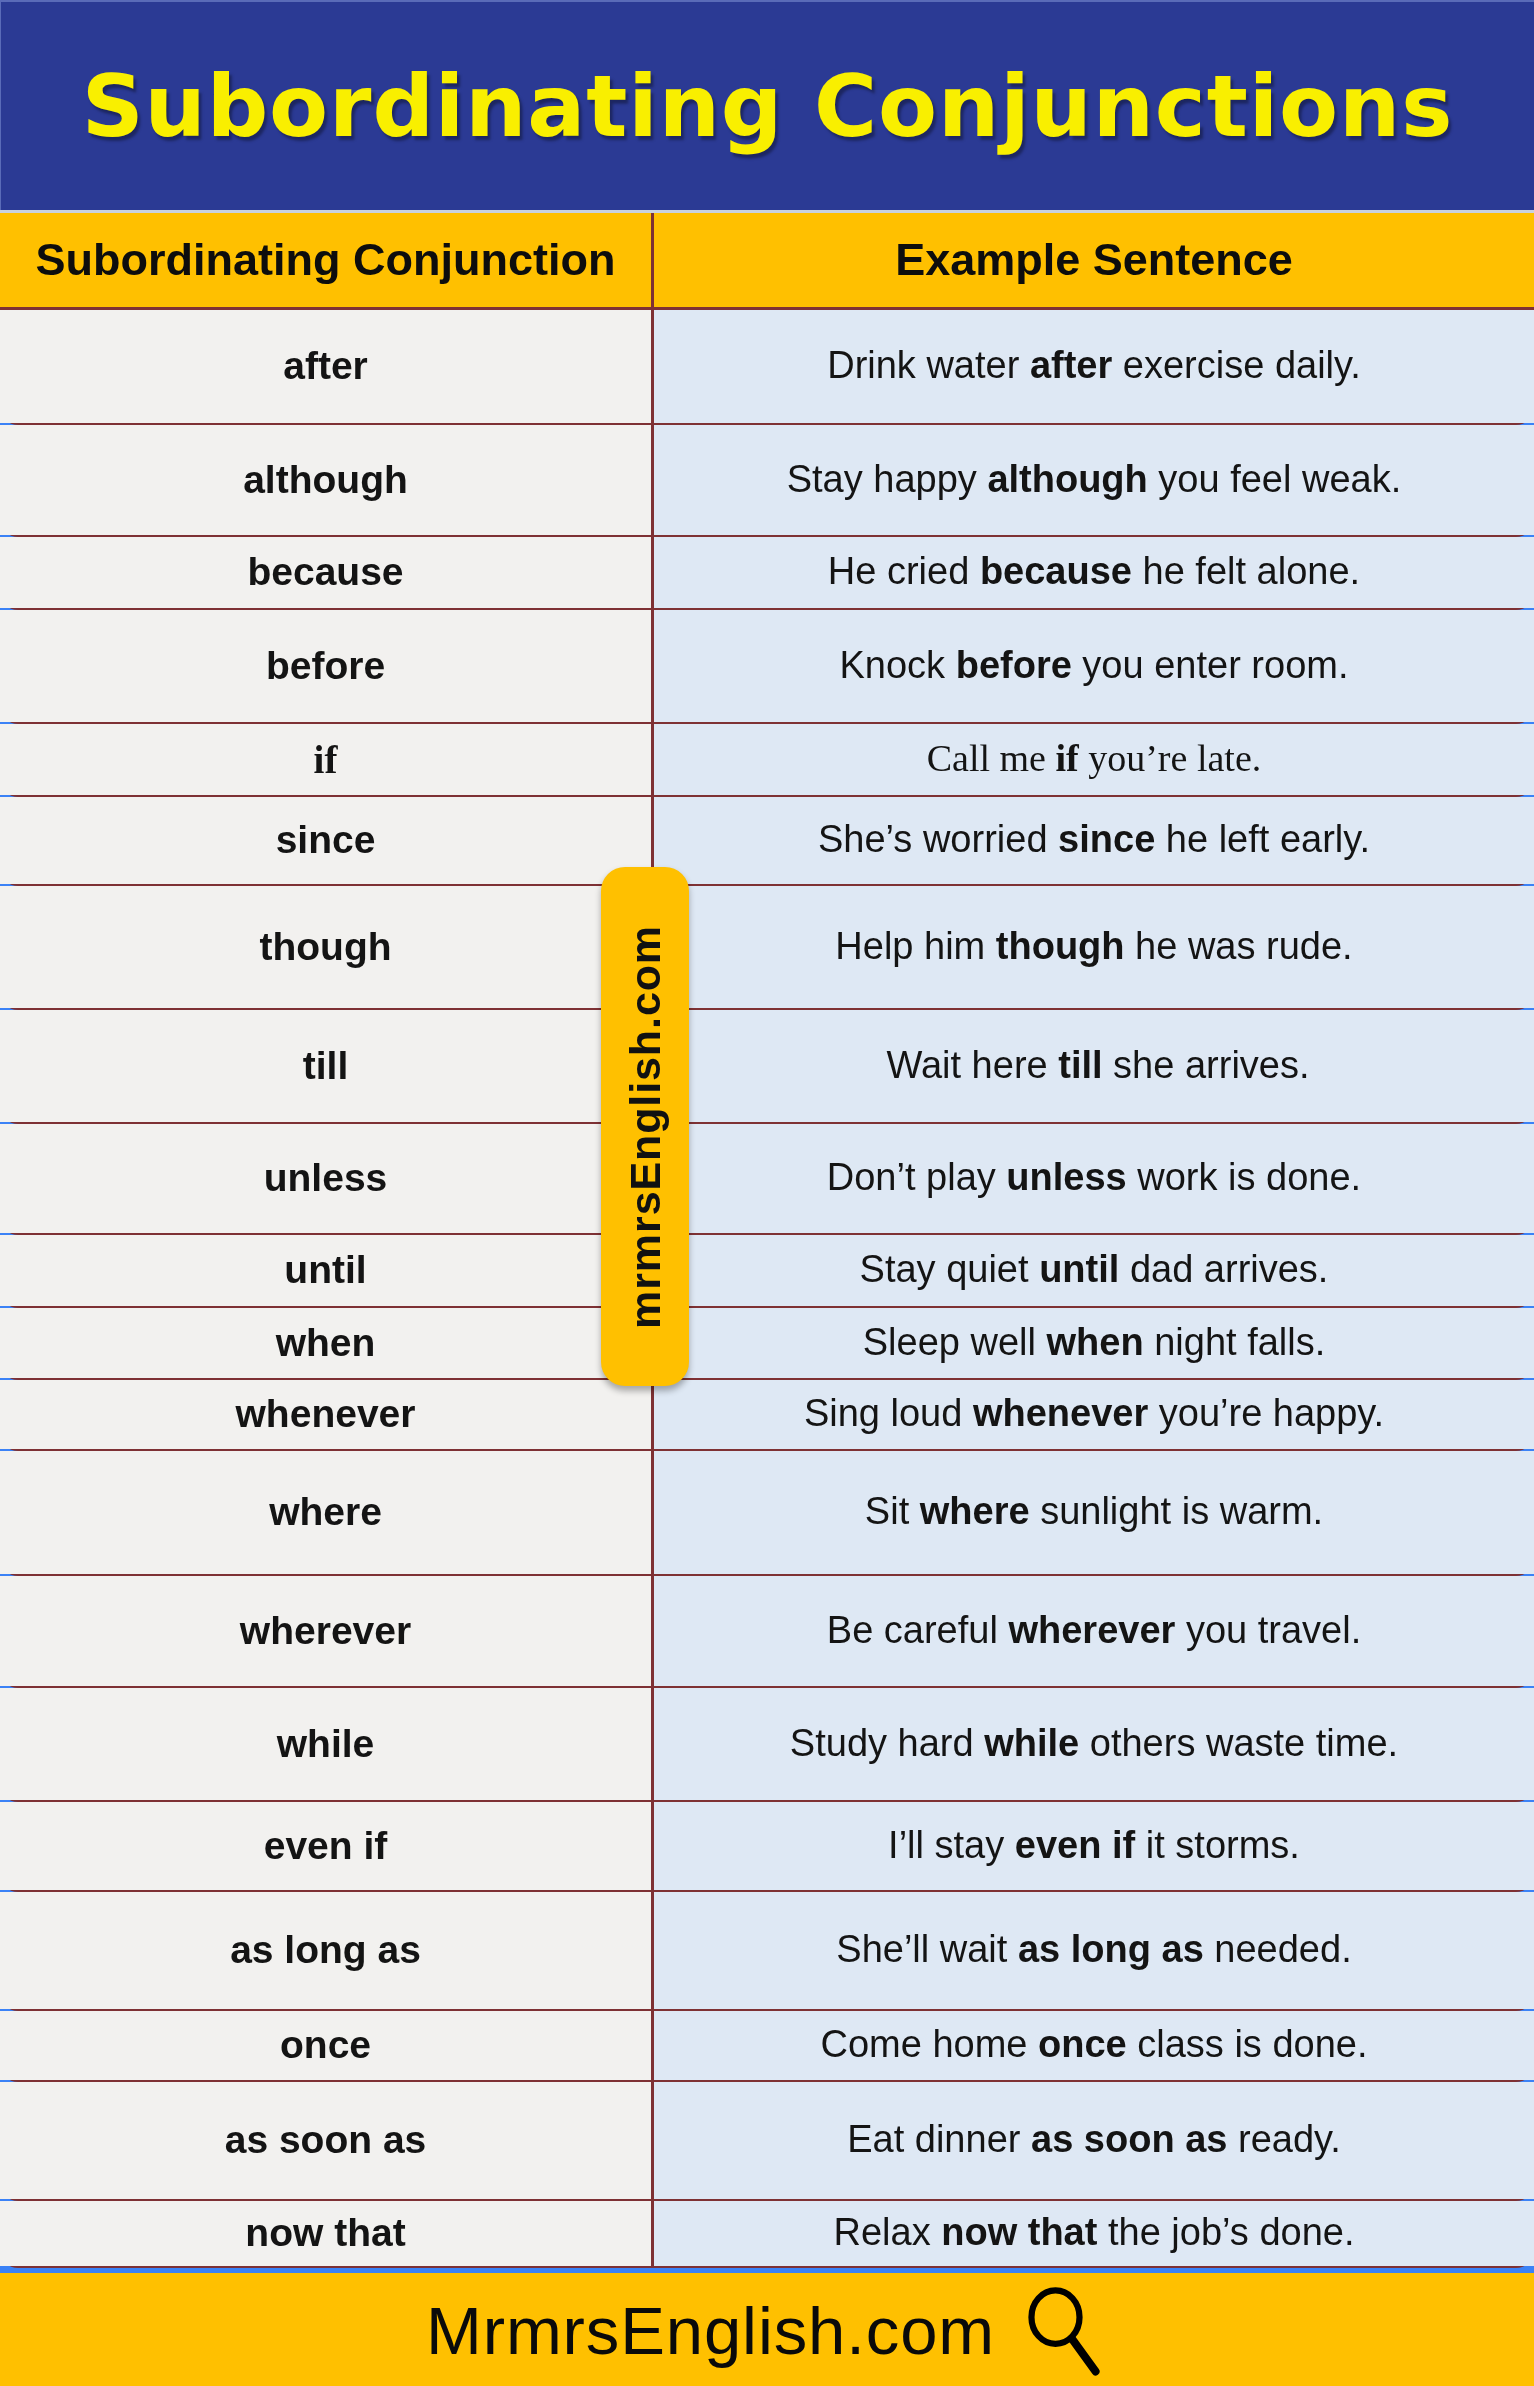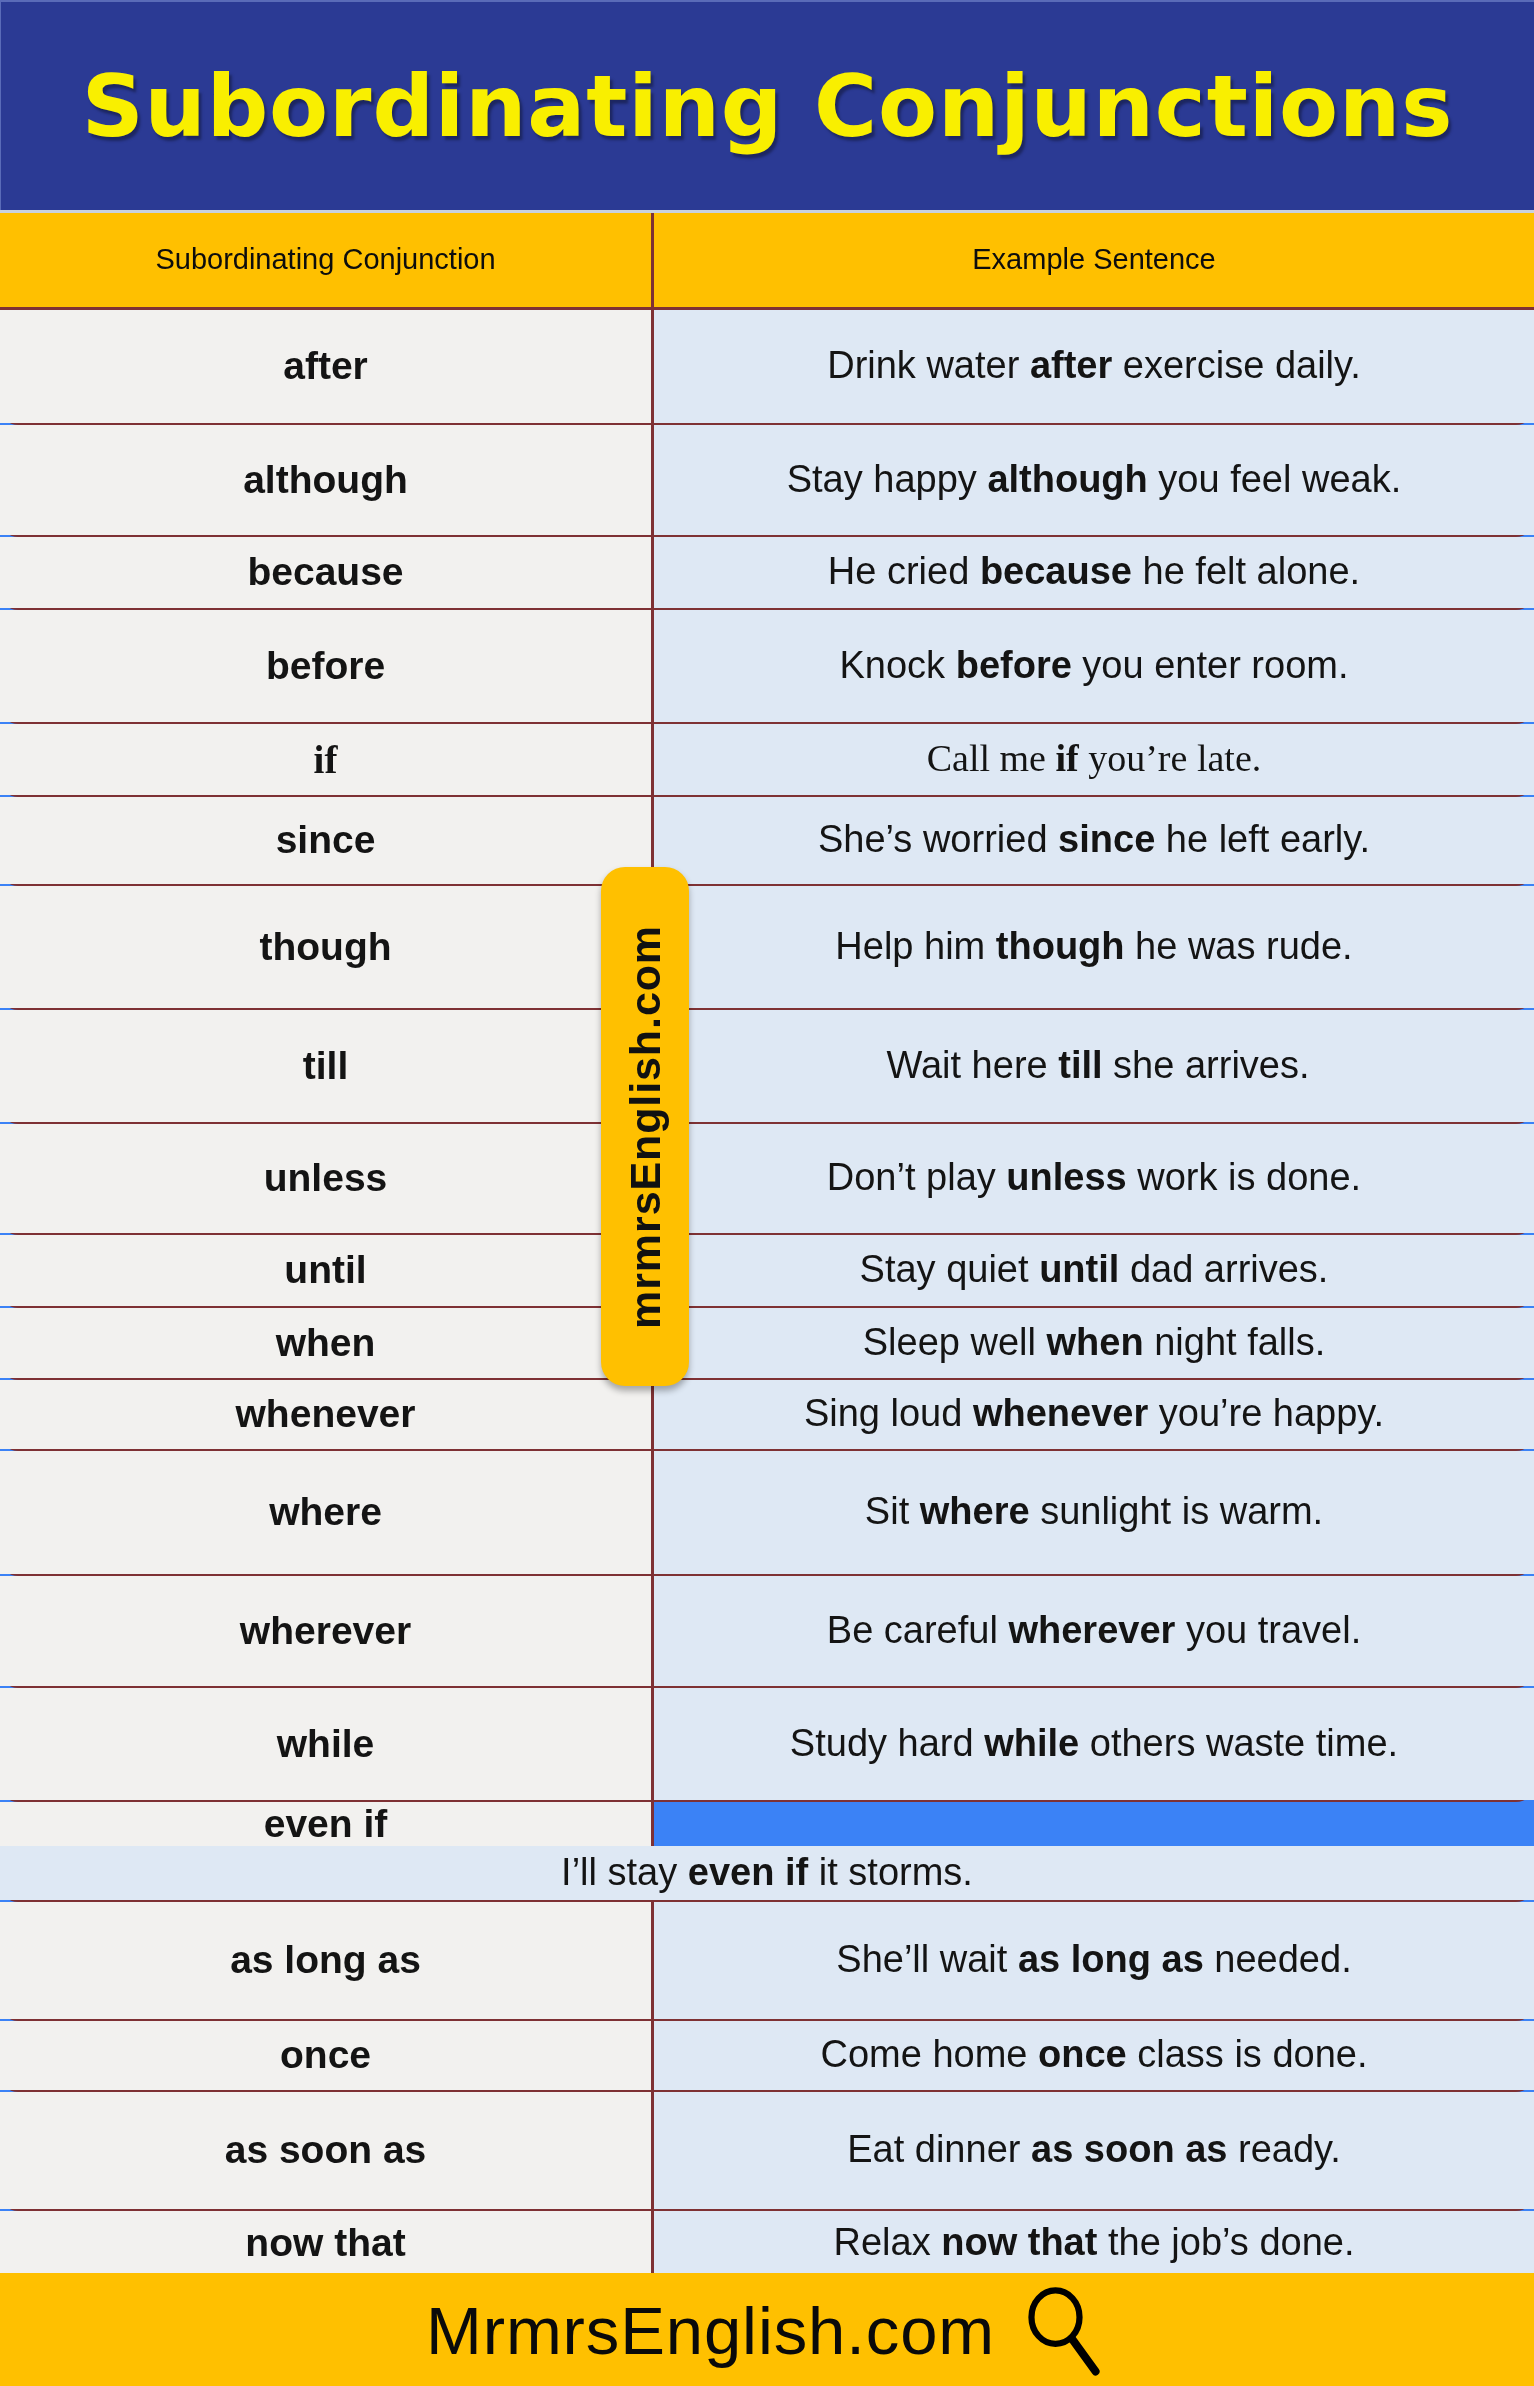--- a/index.html
+++ b/index.html
@@ -8,21 +8,21 @@
 
   
   .banner{height:210px;background:#2B3A94;border-top:2.8px solid #5A6BB8;border-left:1.9px solid #5A6BB8;
           box-sizing:border-box;display:flex;align-items:center;justify-content:center;}
   .banner h1{margin:0;font-family:"DejaVu Sans",sans-serif;font-weight:bold;font-size:86px;
              color:#F9EF00;letter-spacing:0.9px;text-shadow:2.8px 3.7px 2.8px rgba(0,0,0,.35);white-space:nowrap;}
   .banner-divider{height:2.8px;background:#C9D2E0;}
 
   
   .thead{display:flex;height:97px;background:#FFC000;border-bottom:3.7px solid #7E3134;box-sizing:border-box;}
-  .th{display:flex;align-items:center;justify-content:center;font-weight:normal;font-size:29px;color:#0D0D0D;}
+  .th{display:flex;align-items:center;justify-content:center;font-weight:bold;font-size:45px;color:#0D0D0D;}
   .th.left{width:654px;border-right:3.7px solid #7E3134;box-sizing:border-box;}
   .th.right{flex:1;}
 
   .row{display:flex;box-sizing:border-box;border-bottom:2.8px solid #7E3134;border-radius:18px;}
   .cell{display:flex;align-items:center;justify-content:center;box-sizing:border-box;text-align:center;}
   .cell.left{width:654px;background:#F2F1EF;border-right:3.7px solid #7E3134;
              font-weight:bold;font-size:39px;color:#141414;}
   .cell.right{flex:1;background:#DEE8F4;font-size:38px;color:#141414;line-height:1.15;padding:0 13px;}
   .cell.right b{font-weight:bold;}
 
@@ -138,21 +138,21 @@
           <div class="cell right">
             <span>Be careful <b>wherever</b> you travel.</span>
           </div>
         </div>
         <div class="row" style="height: 114px;">
           <div class="cell left">while</div>
           <div class="cell right">
             <span>Study hard <b>while</b> others waste time.</span>
           </div>
         </div>
-        <div class="row" style="height: 100px; flex-direction: column;">
+        <div class="row" style="height: 90px;">
           <div class="cell left">even if</div>
           <div class="cell right">
             <span>I’ll stay <b>even if</b> it storms.</span>
           </div>
         </div>
         <div class="row" style="height: 119px;">
           <div class="cell left">as long as</div>
           <div class="cell right">
             <span>She’ll wait <b>as long as</b> needed.</span>
           </div>

